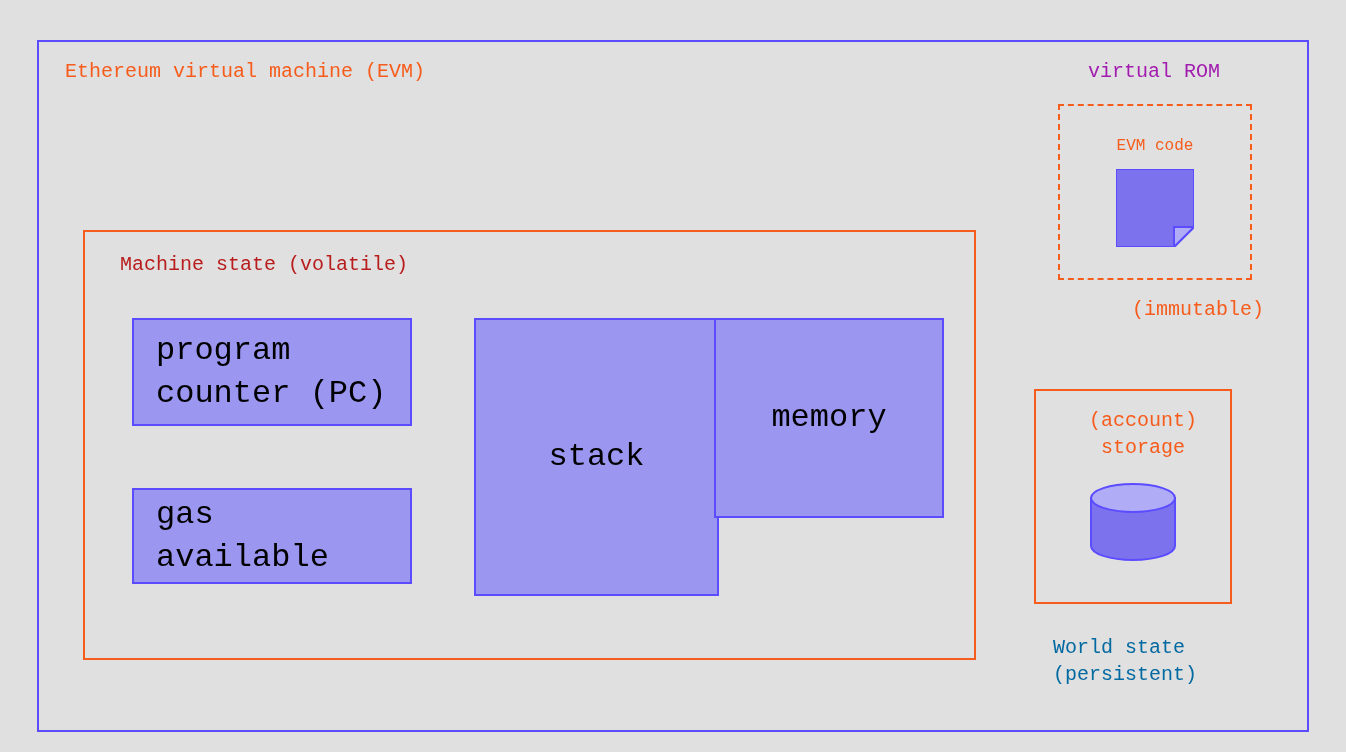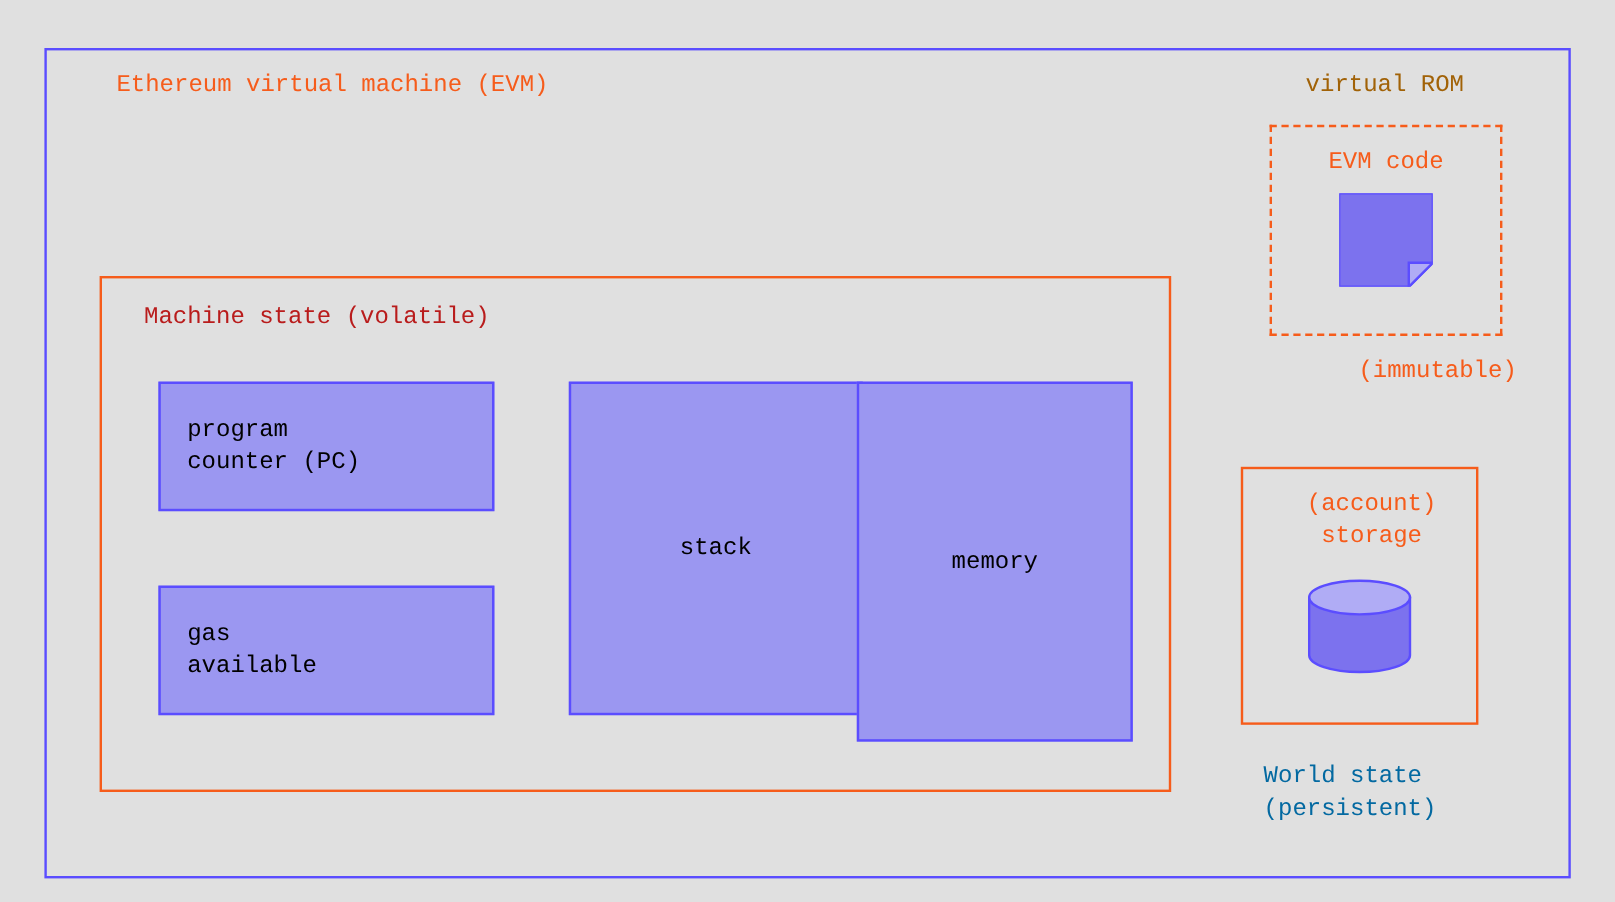--- a/index.html
+++ b/index.html
@@ -16,21 +16,20 @@
     width: 1272px;
     height: 692px;
     border: 2px solid #5b4dff;
   }
   .evm-title {
     position: absolute;
     left: 65px;
     top: 60px;
     font-size: 20px;
     color: #f65c1b;
-    margin-left: 32px;
   }
   .machine-state {
     position: absolute;
     left: 83px;
     top: 230px;
     width: 893px;
     height: 430px;
     border: 2px solid #f65c1b;
   }
   .machine-state-title {
@@ -40,73 +39,74 @@
     font-size: 20px;
     color: #b91c1c;
   }
   .box {
     position: absolute;
     background: #9b97f1;
     border: 2px solid #5b4dff;
     display: flex;
     align-items: center;
     padding-left: 22px;
-    font-size: 20px;
+    font-size: 32px;
     color: #000;
     line-height: 1.35;
   }
   .pc-box {
     left: 132px;
     top: 318px;
     width: 280px;
     height: 108px;
   }
   .gas-box {
     left: 132px;
     top: 488px;
     width: 280px;
-    height: 108px;
+    height: 96px;
   }
   .stack-box {
     left: 442px;
     top: 318px;
     width: 245px;
     height: 278px;
     justify-content: center;
     padding-left: 0;
     margin-left: 32px;
   }
   .memory-box {
     left: 714px;
     top: 318px;
     width: 230px;
-    height: 300px;
+    height: 200px;
     justify-content: center;
     padding-left: 0;
   }
   .virtual-rom-label {
     position: absolute;
     left: 1088px;
     top: 60px;
     font-size: 20px;
-    color: #a16207;
+    color: #a21caf;
   }
   .rom-box {
     position: absolute;
     left: 1058px;
     top: 104px;
     width: 194px;
     height: 176px;
     border: 2px dashed #f65c1b;
     text-align: center;
     padding-top: 18px;
   }
   .rom-box .rom-label {
-    font-size: 20px;
-    color: #f65c1b;
+    font-size: 16px;
+    color: #f65c1b;
+    margin-top: 13px;
   }
   .code-note {
     width: 78px;
     height: 78px;
     margin: 14px auto 0;
     position: relative;
   }
   .immutable-label {
     position: absolute;
     left: 1088px;

